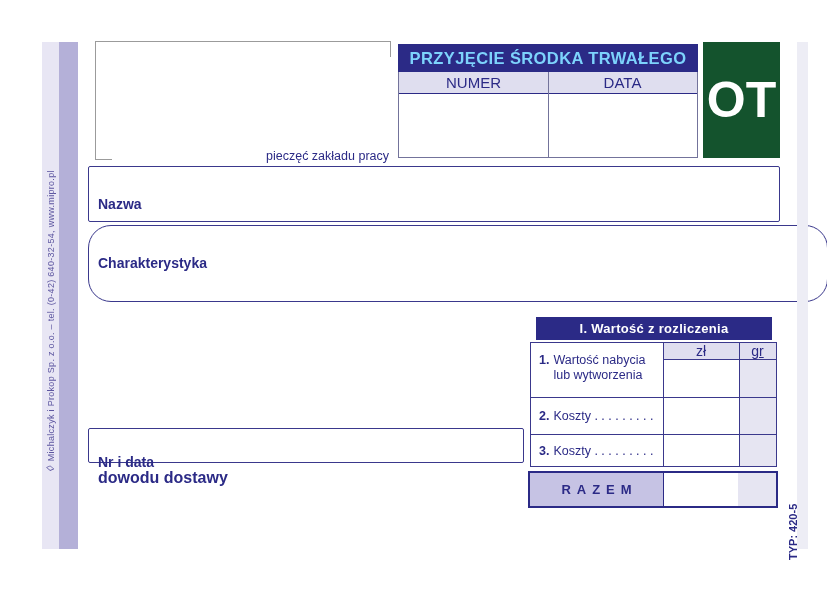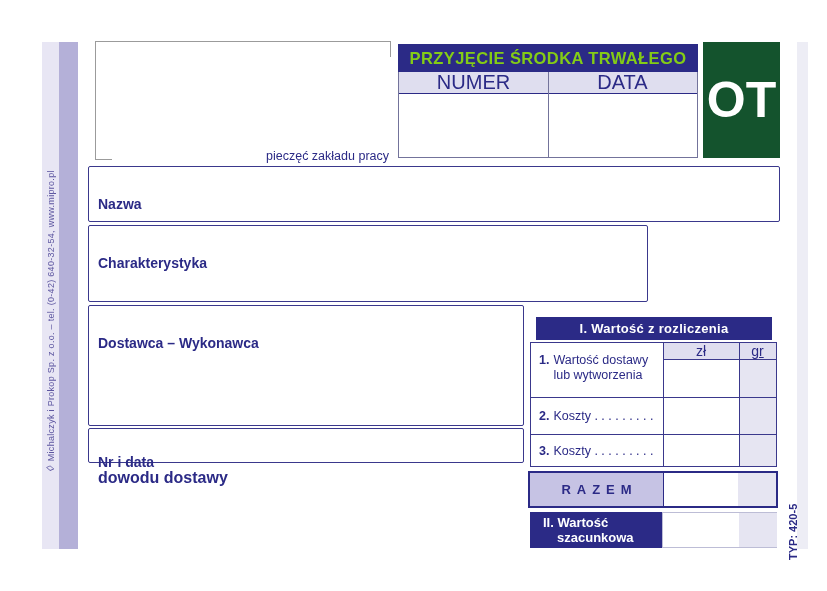--- a/index.html
+++ b/index.html
@@ -17,39 +17,39 @@
   .vendor-logo{display:inline-block;transform:skewX(-12deg);margin-right:4px;font-size:11px;}
 
   
   .stamp{left:95px;top:41px;width:295px;height:118px;border-top:1px solid #9b9b9b;
          border-left:1px solid #9b9b9b;}
   .stamp::before{content:"";position:absolute;right:0;top:0;height:15px;border-right:1px solid #9b9b9b;}
   .stamp::after{content:"";position:absolute;left:0;bottom:0;width:16px;border-bottom:1px solid #9b9b9b;}
   .stamp-caption{position:absolute;right:2px;bottom:-3px;font-size:12.5px;color:#2b2a86;}
 
   
-  .title-band{left:398px;top:44px;width:300px;height:28px;background:#2b2a86;color:#84cc16;
+  .title-band{left:398px;top:44px;width:300px;height:28px;background:#2b2a86;color:#7dd3fc;
               font-weight:bold;font-size:16.5px;text-align:center;line-height:28px;letter-spacing:.4px;}
   .nd-block{left:398px;top:72px;width:300px;height:86px;border:1px solid #73739b;
             border-top:none;box-sizing:border-box;}
   .nd-head{position:absolute;left:0;top:0;width:100%;height:21px;background:#dfdeef;
            border-bottom:1px solid #2b2a86;display:flex;}
-  .nd-head>div{flex:1;text-align:center;font-size:20px;line-height:21px;color:#2b2a86;}
+  .nd-head>div{flex:1;text-align:center;font-size:15px;line-height:21px;color:#2b2a86;}
   .nd-vline{position:absolute;left:50%;top:0;bottom:0;width:1px;background:#73739b;}
   .nd-val{position:absolute;top:22px;width:49%;height:62px;}
   .ot-box{left:703px;top:42px;width:77px;height:116px;background:#14532d;color:#fff;
           display:flex;align-items:center;justify-content:center;
           font-size:50px;font-weight:bold;letter-spacing:0;}
 
   
   .fbox{border:1px solid #3a388c;border-radius:2px;background:#fff;box-sizing:border-box;}
   .flabel{display:block;font-weight:bold;font-size:14px;color:#2b2a86;padding:5px 9px 0 9px;line-height:16px;margin-top:24px;}
   .flabel2{display:block;font-weight:bold;font-size:16px;color:#2b2a86;padding:0 9px;line-height:16px;}
   .box-nazwa{left:88px;top:166px;width:692px;height:56px;}
-  .box-charakterystyka{left:88px;top:225px;width:560px;height:77px;}
+  .box-charakterystyka{left:88px;top:225px;width:740px;height:77px;border-radius:23px;}
   .box-dostawca{left:88px;top:305px;width:436px;height:121px;}
   .box-nrdata{left:88px;top:428px;width:436px;height:35px;}
   .box-nrdata .flabel{padding-top:2px;line-height:15px;}
   .box-nrdata .flabel2{line-height:15px;}
   .box-miejsce{left:88px;top:465px;width:436px;height:82px;}
 
   
   .sett-band{left:536px;top:317px;width:236px;height:23px;background:#2b2a86;color:#fff;
              font-weight:bold;font-size:13px;text-align:center;line-height:23px;letter-spacing:.3px;}
   .vtable{left:530px;top:342px;width:247px;height:125px;border:1px solid #3a388c;box-sizing:border-box;background:#fff;}
@@ -125,24 +125,20 @@
   <div class="abs fbox box-nazwa">
     <span class="flabel">Nazwa</span>
     <span></span>
   </div>
 
   <div class="abs fbox box-charakterystyka">
     <span class="flabel">Charakterystyka</span>
     <span></span>
   </div>
 
-  <div class="abs fbox box-dostawca">
-    <span class="flabel">Dostawca – Wykonawca</span>
-    <span></span>
-  </div>
 
   <div class="abs fbox box-nrdata">
     <span class="flabel">Nr i data</span>
     <span class="flabel2">dowodu dostawy</span>
   </div>
 
 
   <div class="abs sett-band">I. Wartość z rozliczenia</div>
 
   <div class="abs vtable">
@@ -151,21 +147,21 @@
     <div class="vt-colhead vt-colzl">zł</div>
     <div class="vt-colhead vt-colgr">gr</div>
     <div class="vt-v1"></div>
     <div class="vt-v2"></div>
     <div class="vt-hhead"></div>
     <div class="vt-h1"></div>
     <div class="vt-h2"></div>
 
     <div class="vt-rowlabel vt-r1">
       <b>1.</b>
-      <span class="lab">Wartość dostawy lub wytworzenia</span>
+      <span class="lab">Wartość nabycia lub wytworzenia</span>
     </div>
     <div class="vt-rowlabel vt-r2">
       <b>2.</b>
       <span class="lab">Koszty . . . . . . . . .</span>
     </div>
     <div class="vt-rowlabel vt-r3">
       <b>3.</b>
       <span class="lab">Koszty . . . . . . . . .</span>
     </div>
 
@@ -177,28 +173,17 @@
     <div class="vt-cell" style="left:209px;top:92px;width:36px;height:31px;"></div>
   </div>
 
   <div class="abs total-box">
     <div class="total-label">RAZEM</div>
     <div class="total-grtint"></div>
     <div class="vt-cell" style="left:135px;top:0;width:73px;height:100%;"></div>
     <div class="vt-cell" style="left:208px;top:0;width:38px;height:100%;"></div>
   </div>
 
-  <div class="abs est-box">
-    <div class="est-label">
-      <span class="est-l1">II. Wartość</span>
-      <span class="est-l2">szacunkowa</span>
-    </div>
-    <div class="est-value">
-      <div class="est-grtint"></div>
-      <div class="vt-cell" style="left:0;top:0;width:76px;height:100%;"></div>
-      <div class="vt-cell" style="left:76px;top:0;width:38px;height:100%;"></div>
-    </div>
-  </div>
 
   <div class="abs edge-strip"></div>
   <div class="abs type-code">TYP: 420-5</div>
 
 </div>
 
 </body></html>

